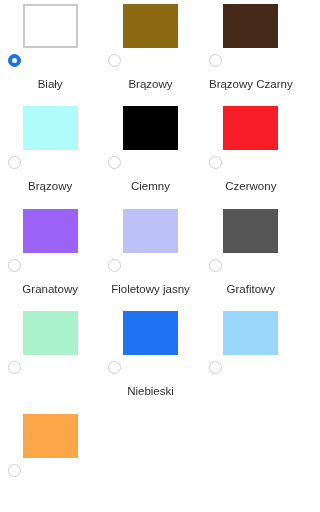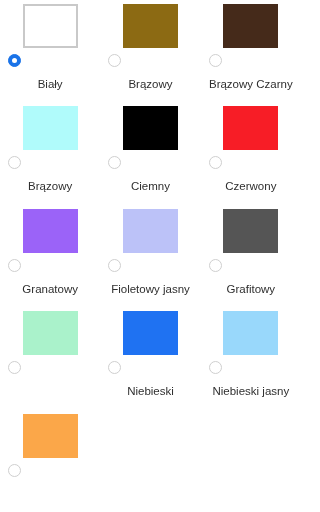--- a/index.html
+++ b/index.html
@@ -189,21 +189,20 @@
       </div>
       <div class="label">Niebieski</div>
     </div>
     <div class="color-cell">
       <div class="swatch-wrap">
         <div class="swatch" style="background: rgb(153, 216, 251);"></div>
       </div>
       <div class="radio-row">
         <div class="radio"></div>
       </div>
-      <div class="label">Niebieski jasny</div>
     </div>
     <div class="color-cell">
       <div class="swatch-wrap">
         <div class="swatch" style="background: rgb(251, 167, 73);"></div>
       </div>
       <div class="radio-row">
         <div class="radio"></div>
       </div>
     </div>
   </div>

